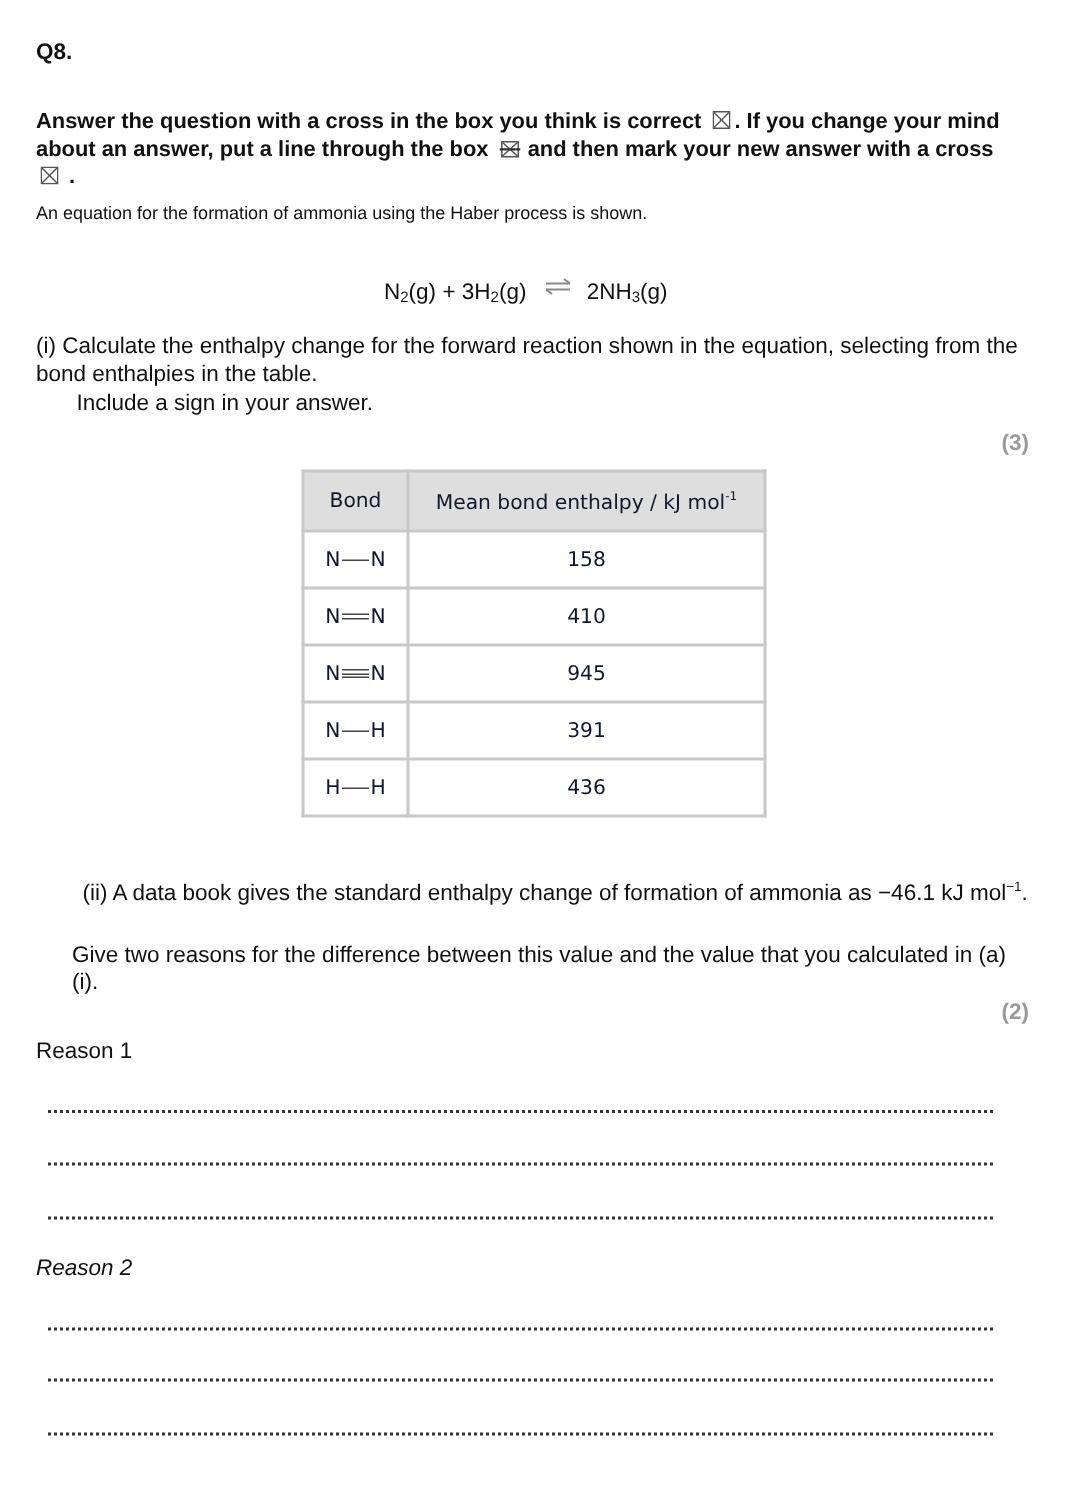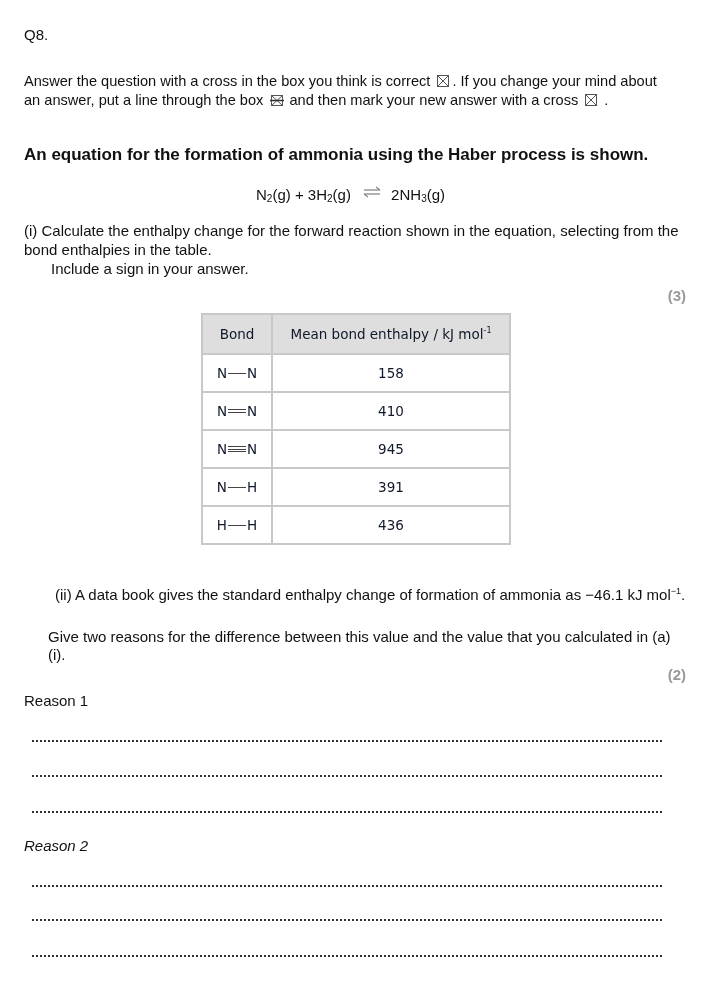--- a/index.html
+++ b/index.html
@@ -1,25 +1,25 @@
 <!DOCTYPE html>
 <html><head>
 <meta charset="utf-8">
 <style>
   html, body { margin: 0; padding: 0; background: #ffffff; }
   body {
     width: 720px; height: 1000px; position: relative; overflow: hidden;
     font-family: "Liberation Sans", sans-serif; color: #111;
   }
   .abs { position: absolute; }
-  .qnum { left: 24px; top: 26px; font-weight: normal; font-size: 15px; }
-  .instr { left: 24px; top: 72px; width: 650px; font-weight: normal; font-size: 14.6px; line-height: 18.5px; }
+  .qnum { left: 24px; top: 26px; font-weight: bold; font-size: 15px; }
+  .instr { left: 24px; top: 72px; width: 650px; font-weight: bold; font-size: 14.6px; line-height: 18.5px; }
   .xbox { display: inline-block; width: 12px; height: 12px; vertical-align: -1px; position: relative; margin: 0 3px; }
   .xbox svg { display: block; }
-  .intro { left: 24px; top: 145px; font-size: 17px; font-weight: bold; }
+  .intro { left: 24px; top: 135px; font-size: 12px; }
   .equation { left: 256px; top: 184px; font-size: 15px; }
   .equation sub { font-size: 10px; vertical-align: -2px; }
   .eq-arrow { display: inline-block; width: 18px; height: 12px; margin: 0 10px 0 8px; vertical-align: 2px; }
   .part-i { left: 24px; top: 221px; width: 660px; font-size: 15px; line-height: 19px; }
   .part-i .indent { padding-left: 27px; }
   .marks { right: 34px; font-weight: bold; color: #9a9a9a; font-size: 15px; }
   table.bonds {
     position: absolute; left: 201px; top: 313px; border-collapse: collapse;
     font-family: "DejaVu Sans", sans-serif; font-size: 13.5px; color: #0f172a;
   }

